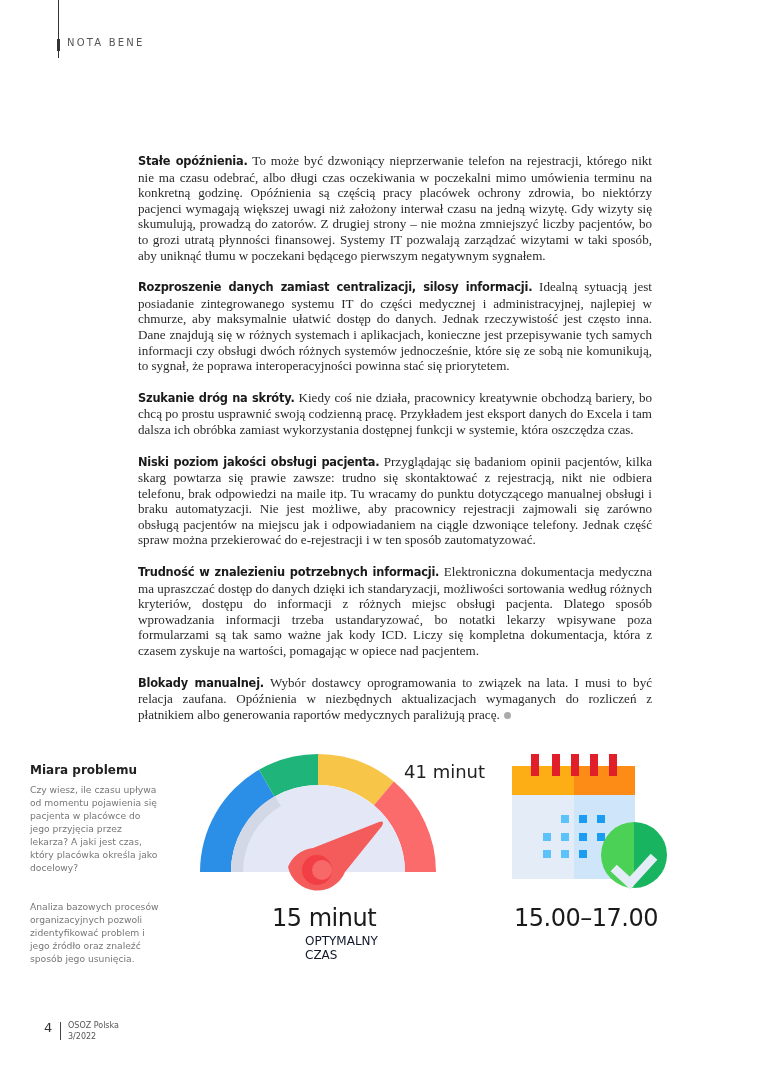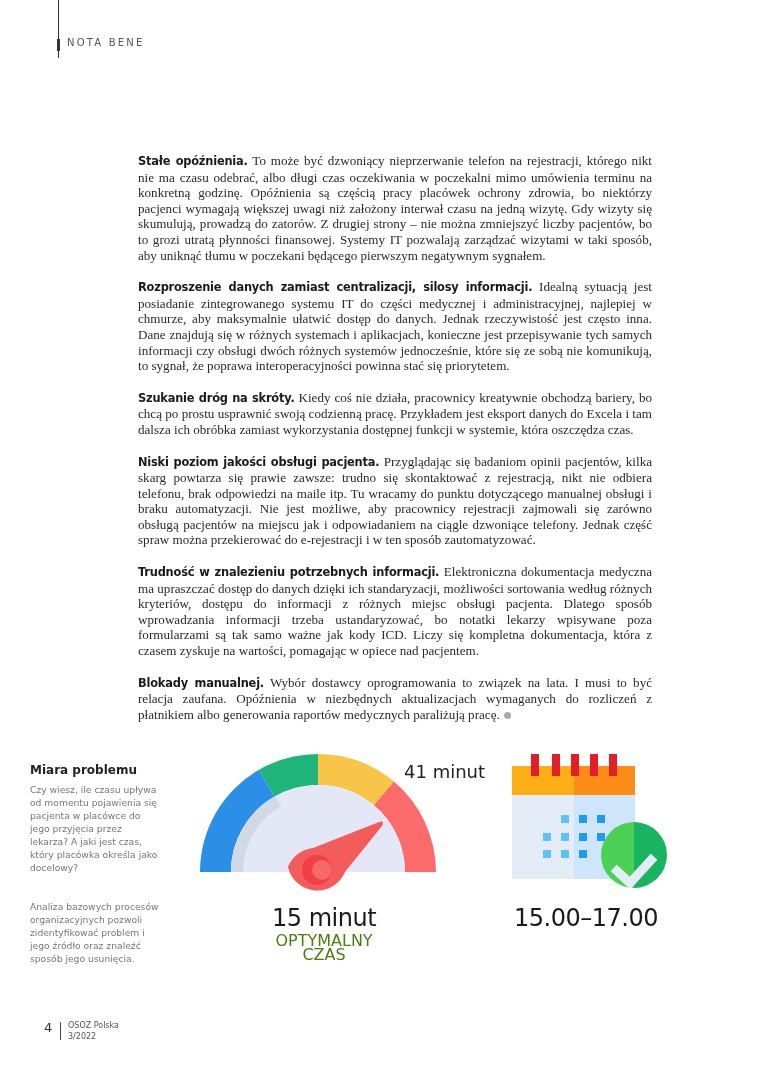--- a/index.html
+++ b/index.html
@@ -12,22 +12,22 @@
   .article .lead { font-family: "DejaVu Sans", sans-serif; font-weight: bold; font-size: 11.4px; color: #1a1a1a; letter-spacing: -0.2px; }
   .end-dot { display: inline-block; width: 7px; height: 7px; border-radius: 50%; background: #aaa; margin-left: 4px; vertical-align: 0px; }
   .sidebar { position: absolute; left: 30px; top: 763px; width: 132px; font-family: "DejaVu Sans", sans-serif; }
   .sidebar h3 { margin: 0 0 6px 0; font-size: 12px; font-weight: bold; color: #222; }
   .sidebar p { margin: 0; font-size: 9.2px; line-height: 13px; color: #777; }
   .sidebar p.second { margin-top: 26px; }
   .gauge { position: absolute; left: 195px; top: 750px; }
   .gauge-label { position: absolute; left: 404px; top: 761px; font-family: "DejaVu Sans", sans-serif; font-size: 18px; color: #222; }
   .stat { position: absolute; font-family: "DejaVu Sans", sans-serif; }
   .stat .big { font-size: 24px; color: #1a1a1a; letter-spacing: -0.5px; line-height: 28px; }
-  .stat .cap { font-size: 16px; color: #4d7c0f; line-height: 14px; margin-top: 2px; }
-  .stat1 { left: 272px; top: 904px; text-align: center; }
+  .stat .cap { font-size: 12px; color: #0f172a; line-height: 14px; margin-top: 2px; margin-left: 33px; }
+  .stat1 { left: 272px; top: 904px; }
   .stat2 { left: 514px; top: 904px; }
   .calendar { position: absolute; left: 510px; top: 750px; }
   .footer { position: absolute; left: 44px; top: 1020px; font-family: "DejaVu Sans", sans-serif; }
   .footer .page-num { position: absolute; left: 0; top: 0; font-size: 13px; color: #333; }
   .footer .sep { position: absolute; left: 16px; top: 2px; width: 1px; height: 18px; background: #444; }
   .footer .pub { position: absolute; left: 24px; top: 0; font-size: 8px; line-height: 11px; color: #555; white-space: nowrap; }
 </style>
 </head>
 <body>
 

